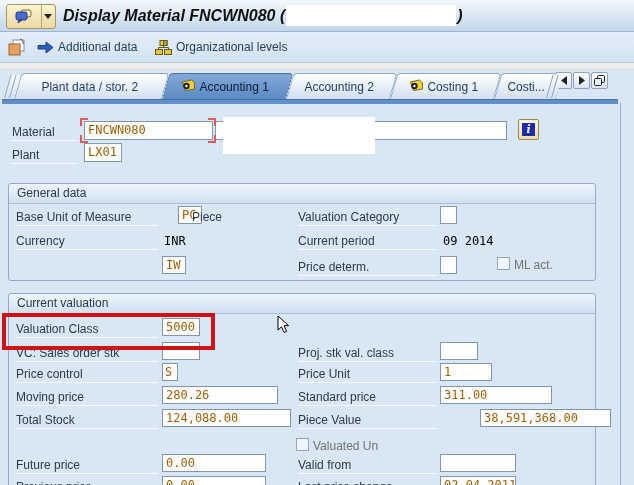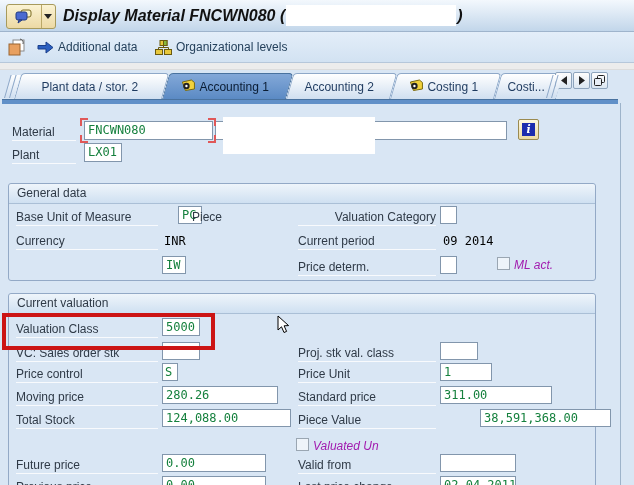--- a/index.html
+++ b/index.html
@@ -36,28 +36,28 @@
   .tab.active .tlabel{color:#0a1c33;}
   .tabbar-line{position:absolute;left:2px;top:99px;width:616px;height:4px;background:#6190c8;border-top:1px solid #49729f;z-index:4;}
   .edge{position:absolute;top:75px;height:23px;width:4px;border-left:1px solid #8ea8c8;
     transform:skewX(-16deg);transform-origin:0 100%;background:linear-gradient(#fff,#d0dff0);}
   .navbtn{position:absolute;top:72px;width:17px;height:17px;box-sizing:border-box;
     border:1px solid #8ea4bc;border-radius:2px;background:linear-gradient(#fdfdfd,#dbe6f1);
     display:flex;align-items:center;justify-content:center;}
   
   .lbl{position:absolute;height:16px;line-height:16px;border-bottom:1px solid rgba(255,255,255,.8);white-space:nowrap;}
   .inp{position:absolute;height:18px;box-sizing:border-box;background:#fff;border:1px solid #8296ac;
-    font-family:"DejaVu Sans Mono",monospace;font-size:12px;line-height:16px;padding:0 3px;color:#15803d;white-space:nowrap;overflow:hidden;}
+    font-family:"DejaVu Sans Mono",monospace;font-size:12px;line-height:16px;padding:0 3px;color:#a16207;white-space:nowrap;overflow:hidden;}
   .val{position:absolute;height:16px;line-height:16px;font-family:"DejaVu Sans Mono",monospace;color:#000;white-space:nowrap;}
   .txt{position:absolute;height:16px;line-height:16px;white-space:nowrap;}
   .gbox{position:absolute;left:8px;width:588px;box-sizing:border-box;border:1px solid #93a9c6;border-radius:3px;}
   .ghead{height:19px;line-height:19px;padding-left:8px;background:linear-gradient(#eff5fb,#cfe0f1);
     border-bottom:1px solid #aabfd6;border-radius:3px 3px 0 0;color:#2f3a47;}
   .cb{position:absolute;width:13px;height:13px;box-sizing:border-box;border:1px solid #9aa6b2;background:#eef4fa;}
-  .cb-lbl{position:absolute;color:#a21caf;height:16px;line-height:16px;white-space:nowrap;font-style:italic;}
+  .cb-lbl{position:absolute;color:#737373;height:16px;line-height:16px;white-space:nowrap;}
   .redbox{position:absolute;left:2px;top:313px;width:205px;height:29px;border:4px solid #cc1414;z-index:20;}
   .redact-desc{position:absolute;left:223px;top:117px;width:152px;height:37px;background:#fff;z-index:8;}
   .focus-c{position:absolute;width:6px;height:6px;z-index:9;}
   .fc-tl{left:80px;top:118px;border-left:2px solid #e05858;border-top:2px solid #e05858;}
   .fc-tr{left:208px;top:118px;border-right:2px solid #e05858;border-top:2px solid #e05858;}
   .fc-bl{left:80px;top:135px;border-left:2px solid #e05858;border-bottom:2px solid #e05858;}
   .fc-br{left:208px;top:135px;border-right:2px solid #e05858;border-bottom:2px solid #e05858;}
   .info-btn{position:absolute;left:518px;top:119px;width:21px;height:21px;box-sizing:border-box;
     border:1px solid #9a8a50;border-radius:2px;background:linear-gradient(#fdf8e2,#ecdaa2);
     display:flex;align-items:center;justify-content:center;}
@@ -195,21 +195,21 @@
   </div>
   <div class="lbl" style="left:12px;top:147px;width:64px;">Plant</div>
   <div class="inp" style="left:84px;top:143px;width:38px;height:19px;">LX01</div>
 
   <div class="gbox" style="top:183px;height:98px;">
     <div class="ghead">General data</div>
   </div>
   <div class="lbl" style="left:16px;top:209px;width:142px;">Base Unit of Measure</div>
   <div class="inp" style="left:178px;top:206px;width:24px;">PC</div>
   <div class="txt" style="left:192px;top:209px;">Piece</div>
-  <div class="lbl" style="left:298px;top:209px;width:138px;text-align:right;">Valuation Category</div>
+  <div class="lbl" style="left:298px;top:209px;width:138px;">Valuation Category</div>
   <div class="inp" style="left:440px;top:206px;width:17px;"></div>
 
   <div class="lbl" style="left:16px;top:233px;width:142px;">Currency</div>
   <div class="val" style="left:164px;top:233px;">INR</div>
   <div class="lbl" style="left:298px;top:233px;width:138px;">Current period</div>
   <div class="val" style="left:443px;top:233px;">09 2014</div>
 
   <div class="inp" style="left:162px;top:256px;width:24px;">IW</div>
   <div class="lbl" style="left:298px;top:259px;width:138px;">Price determ.</div>
   <div class="inp" style="left:440px;top:256px;width:17px;"></div>

